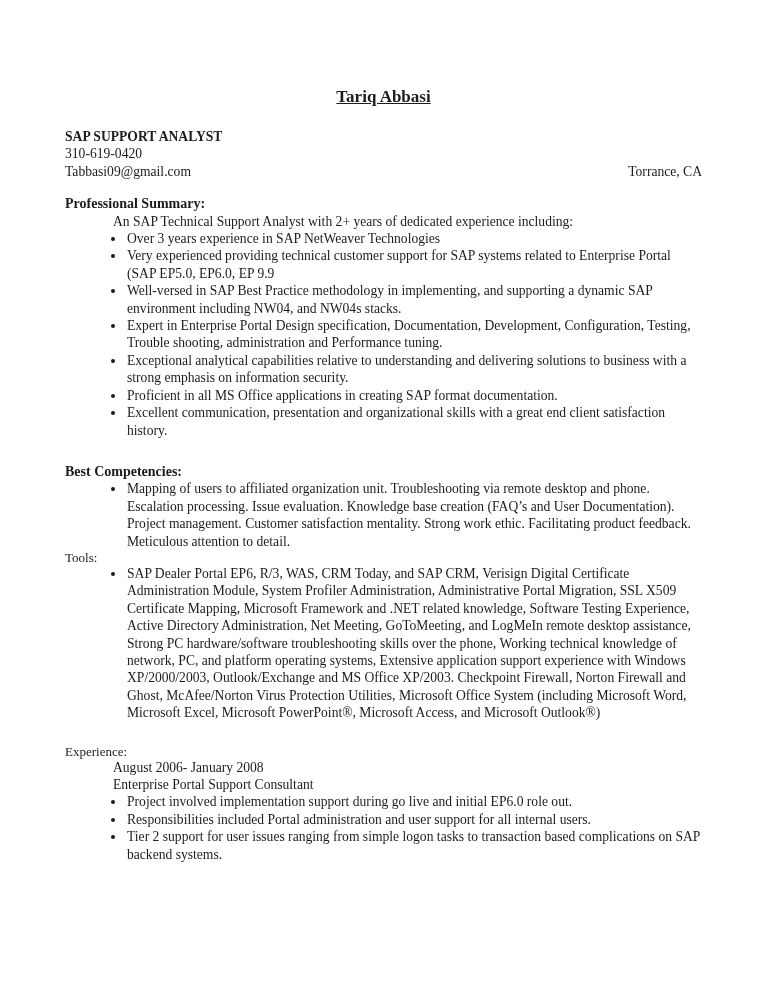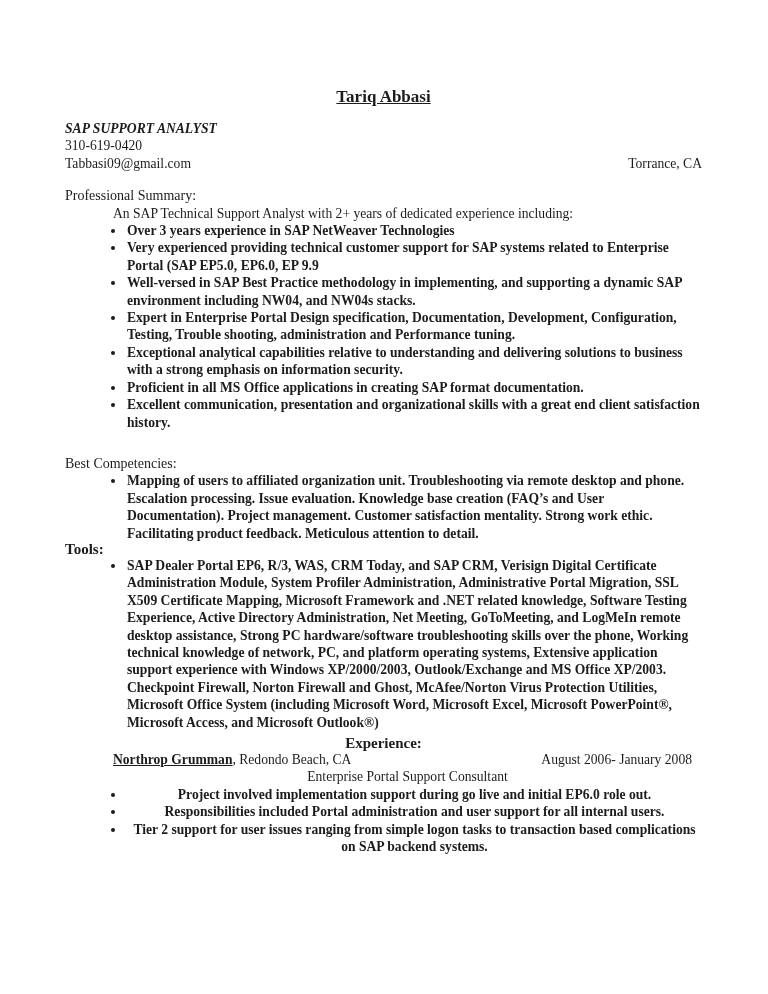--- a/index.html
+++ b/index.html
@@ -16,64 +16,62 @@
     line-height: 17.4px;
     overflow: hidden;
   }
   .page {
     box-sizing: border-box;
     width: 768px;
     height: 994px;
     padding: 86px 66px 0 65px;
   }
   .title {
-    margin: 0 0 12px 0;
+    margin: 0 0 20px 0;
     font-size: 17px;
     font-weight: bold;
     text-decoration: underline;
     text-align: center;
     line-height: 22px;
   }
   .contact .role {
     font-weight: bold;
-    font-style: italic;
   }
   .email-row {
     display: flex;
     justify-content: space-between;
     gap: 26px;
   }
   section.summary { margin-top: 15px; }
   h2 {
     margin: 0;
     font-size: 14px;
-    font-weight: normal;
+    font-weight: bold;
     line-height: 17.4px;
   }
   h3 {
     margin: 0;
-    font-size: 15px;
-    font-weight: bold;
+    font-size: 13px;
+    font-weight: normal;
     line-height: 15px;
   }
   .intro {
     margin: 0 0 0 48px;
   }
   ul.bullets {
     margin: 0;
     padding-left: 61px;
     list-style: disc outside;
-    font-weight: bold;
   }
   ul.bullets li {
     padding-left: 1px;
   }
   .gap-top { margin-top: 16px; }
   section.core { margin-top: 24px; }
-  section.experience { margin-top: 5px; text-align: center; }
+  section.experience { margin-top: 22px; }
   .job-line {
     display: flex;
     justify-content: space-between;
     margin-left: 48px;
   }
   .employer {
     font-weight: bold;
     text-decoration: underline;
   }
   .dates { padding-right: 10px; }
@@ -120,21 +118,20 @@
     <h3>Tools:</h3>
     <ul class="bullets">
       <li>SAP Dealer Portal EP6, R/3, WAS, CRM Today, and SAP CRM, Verisign Digital Certificate Administration Module, System Profiler Administration, Administrative Portal Migration, SSL X509 Certificate Mapping, Microsoft Framework and .NET related knowledge, Software Testing Experience, Active Directory Administration, Net Meeting, GoToMeeting, and LogMeIn remote desktop assistance, Strong PC hardware/software troubleshooting skills over the phone, Working technical knowledge of network, PC, and platform operating systems, Extensive application support experience with Windows XP/2000/2003, Outlook/Exchange and MS Office XP/2003. Checkpoint Firewall, Norton Firewall and Ghost, McAfee/Norton Virus Protection Utilities, Microsoft Office System (including Microsoft Word, Microsoft Excel, Microsoft PowerPoint®, Microsoft Access, and Microsoft Outlook®)</li>
     </ul>
   </section>
 
   <section class="experience">
     <h3>Experience:</h3>
     <div class="job">
       <div class="job-line">
-        <span><span class="employer">Northrop Grumman</span><span>, Redondo Beach, CA</span></span>
         <span class="dates">August 2006- January 2008</span>
       </div>
       <div class="job-title">Enterprise Portal Support Consultant</div>
     </div>
     <ul class="bullets gap-top">
       <li>Project involved implementation support during go live and initial EP6.0 role out.</li>
       <li>Responsibilities included Portal administration and user support for all internal users.</li>
       <li>Tier 2 support for user issues ranging from simple logon tasks to transaction based complications on SAP backend systems.</li>
     </ul>
   </section>

